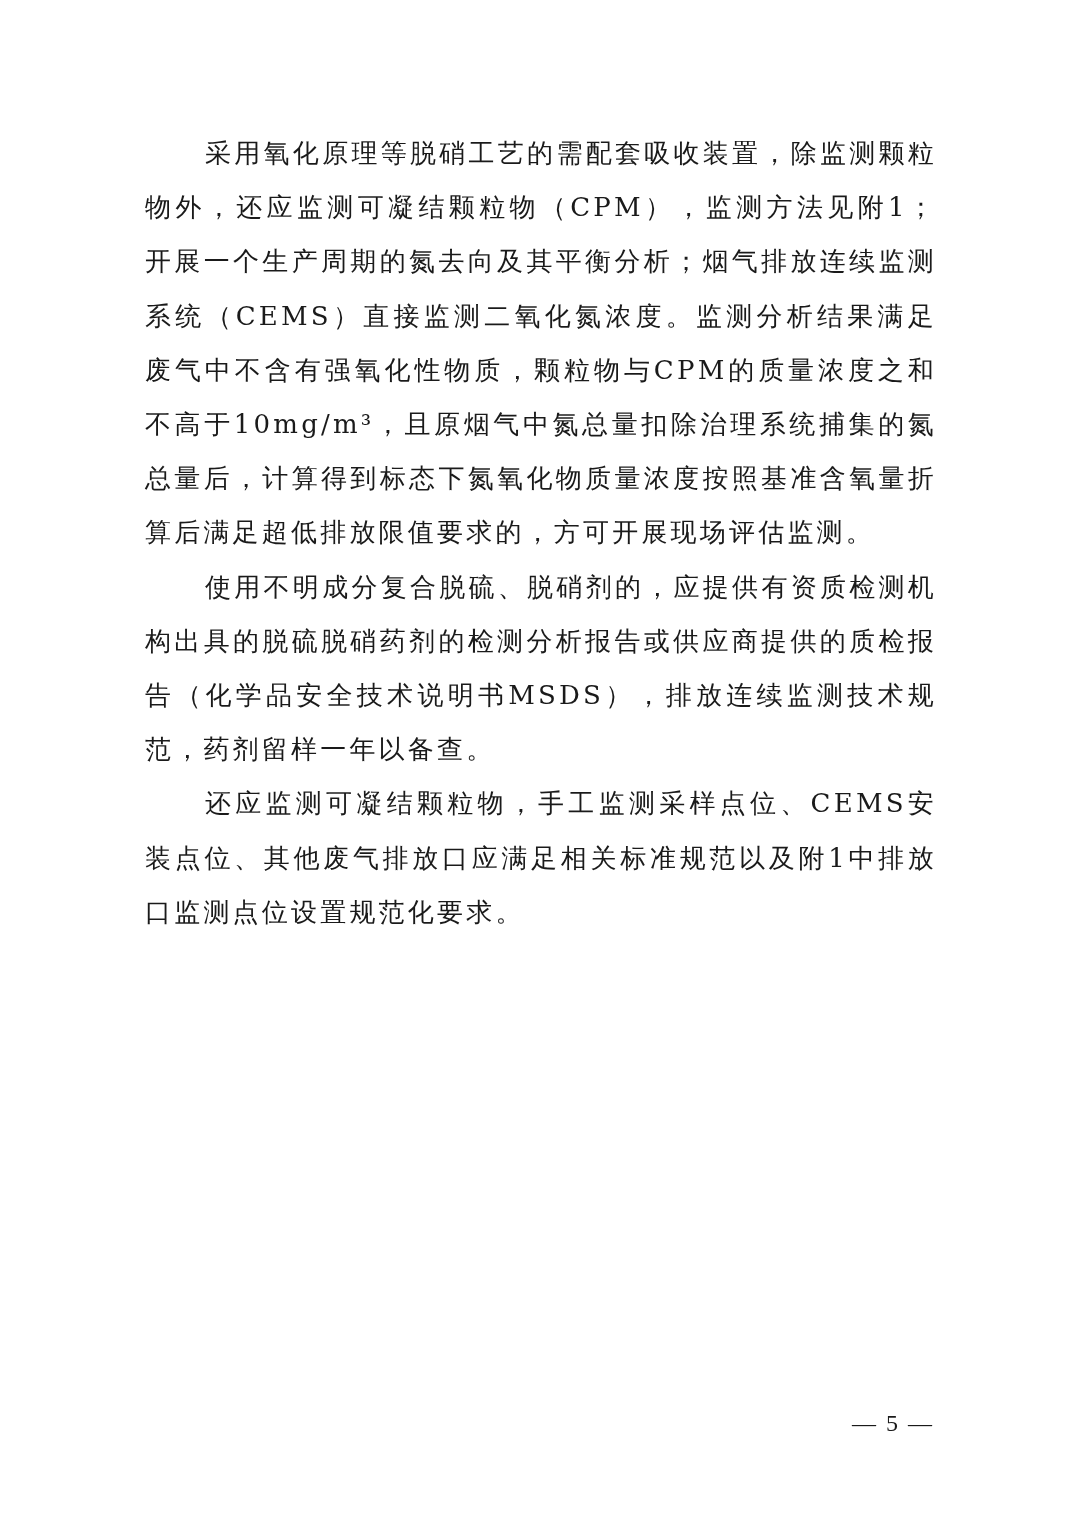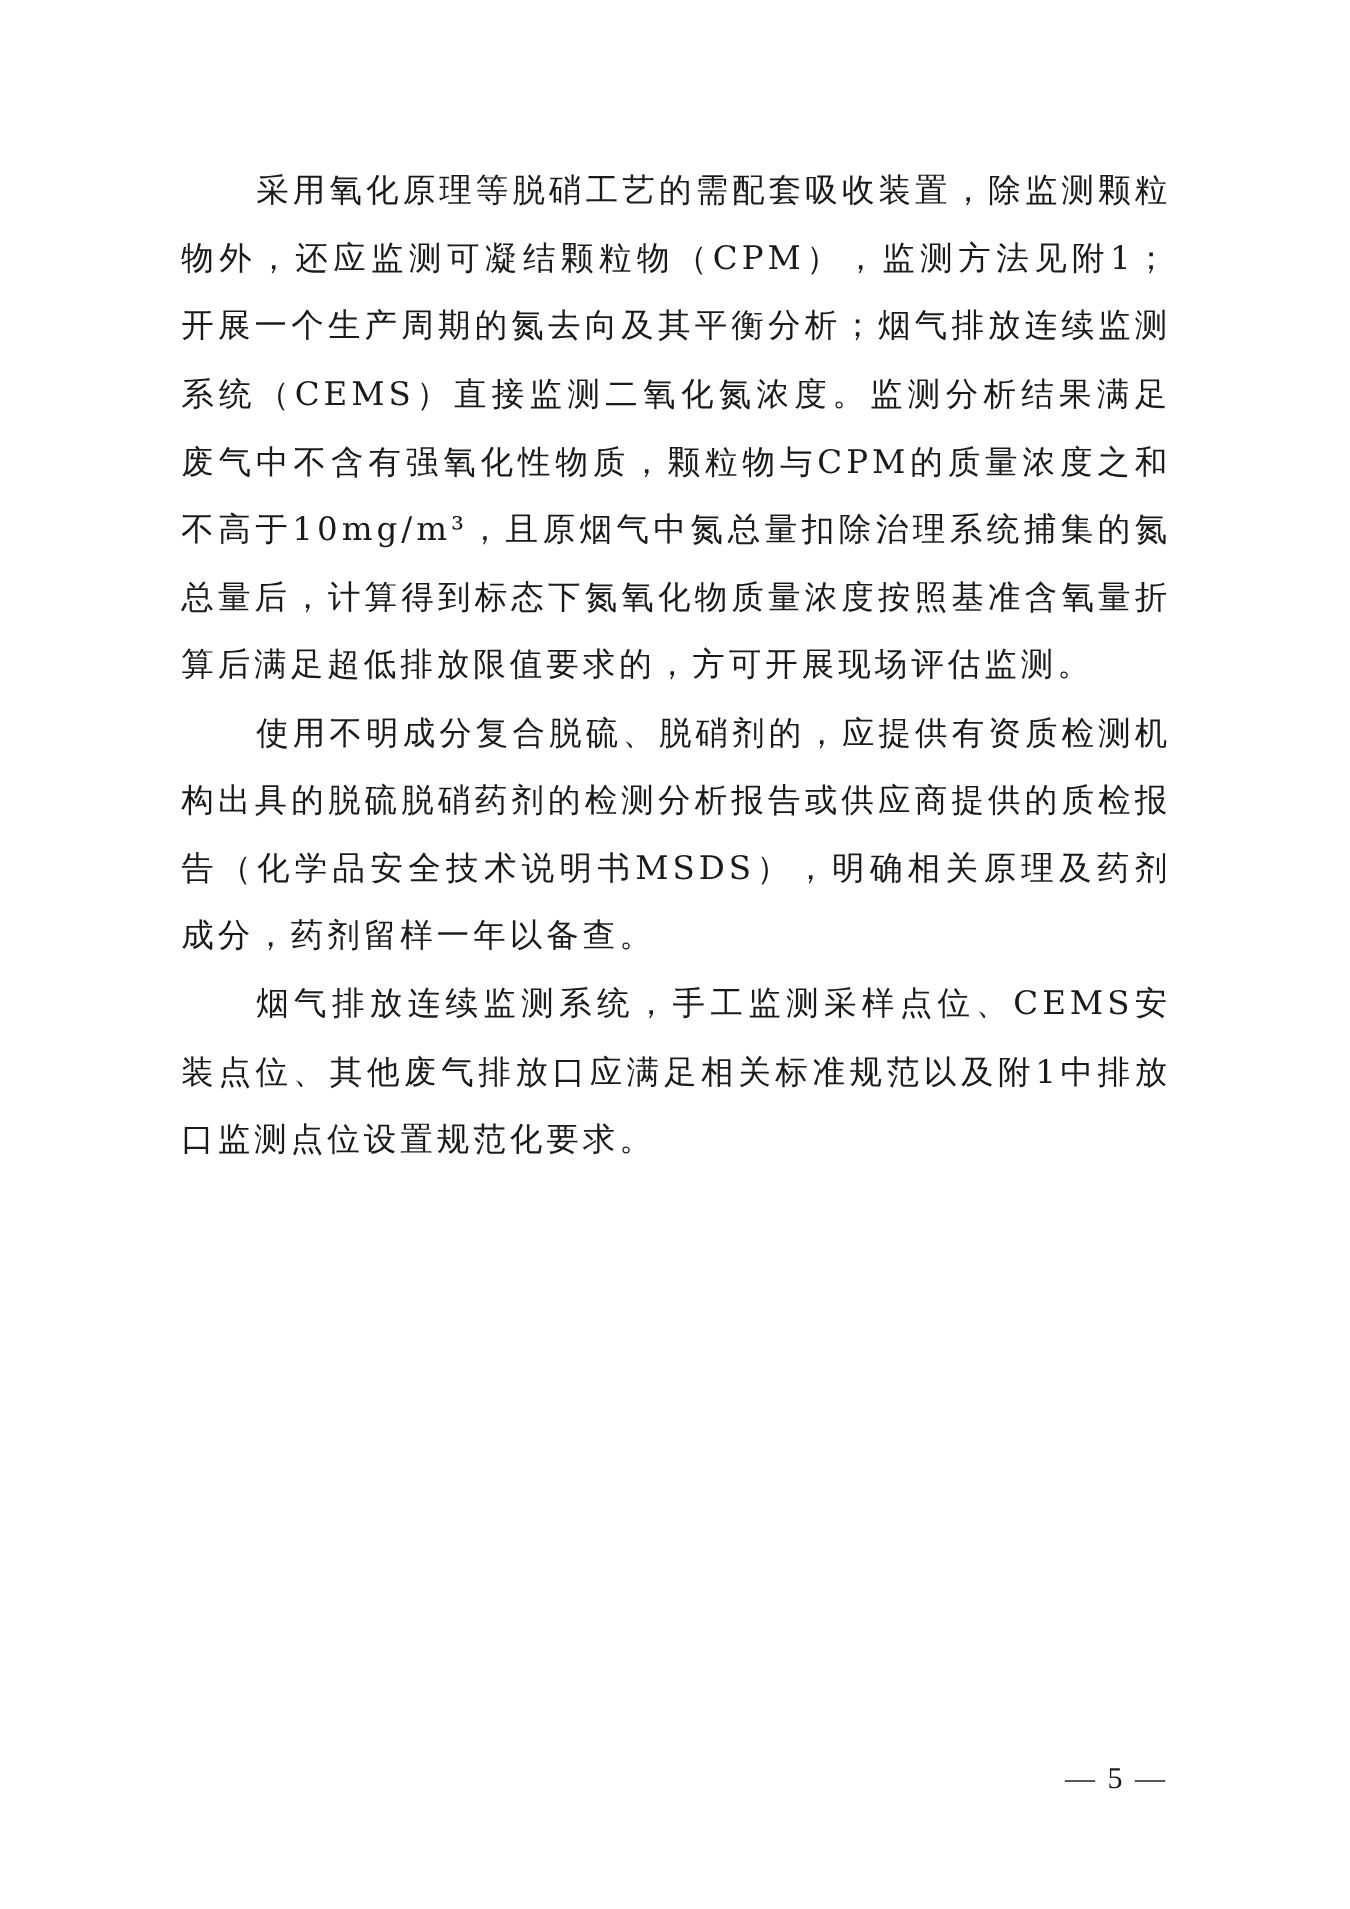--- a/index.html
+++ b/index.html
@@ -29,17 +29,17 @@
     font-size: 24px; color: #1a1a1a; text-align: center;
     letter-spacing: 2px;
   }
 </style>
 </head>
 <body>
 
 <div class="page">
   <div class="content">
     <p class="para">采用氧化原理等脱硝工艺的需配套吸收装置，除监测颗粒物外，还应监测可凝结颗粒物（CPM），监测方法见附1；开展一个生产周期的氮去向及其平衡分析；烟气排放连续监测系统（CEMS）直接监测二氧化氮浓度。监测分析结果满足废气中不含有强氧化性物质，颗粒物与CPM的质量浓度之和不高于10mg/m³，且原烟气中氮总量扣除治理系统捕集的氮总量后，计算得到标态下氮氧化物质量浓度按照基准含氧量折算后满足超低排放限值要求的，方可开展现场评估监测。</p>
-    <p class="para">使用不明成分复合脱硫、脱硝剂的，应提供有资质检测机构出具的脱硫脱硝药剂的检测分析报告或供应商提供的质检报告（化学品安全技术说明书MSDS），明确相关原理及药剂成分，药剂留样一年以备查。</p>
-    <p class="para">烟气排放连续监测系统，手工监测采样点位、CEMS安装点位、其他废气排放口应满足相关标准规范以及附1中排放口监测点位设置规范化要求。</p>
+    <p class="para">使用不明成分复合脱硫、脱硝剂的，应提供有资质检测机构出具的脱硫脱硝药剂的检测分析报告或供应商提供的质检报告（化学品安全技术说明书MSDS），排放连续监测技术规范，药剂留样一年以备查。</p>
+    <p class="para">还应监测可凝结颗粒物，手工监测采样点位、CEMS安装点位、其他废气排放口应满足相关标准规范以及附1中排放口监测点位设置规范化要求。</p>
   </div>
   <div class="page-number">— 5 —</div>
 </div>
 
 </body></html>

